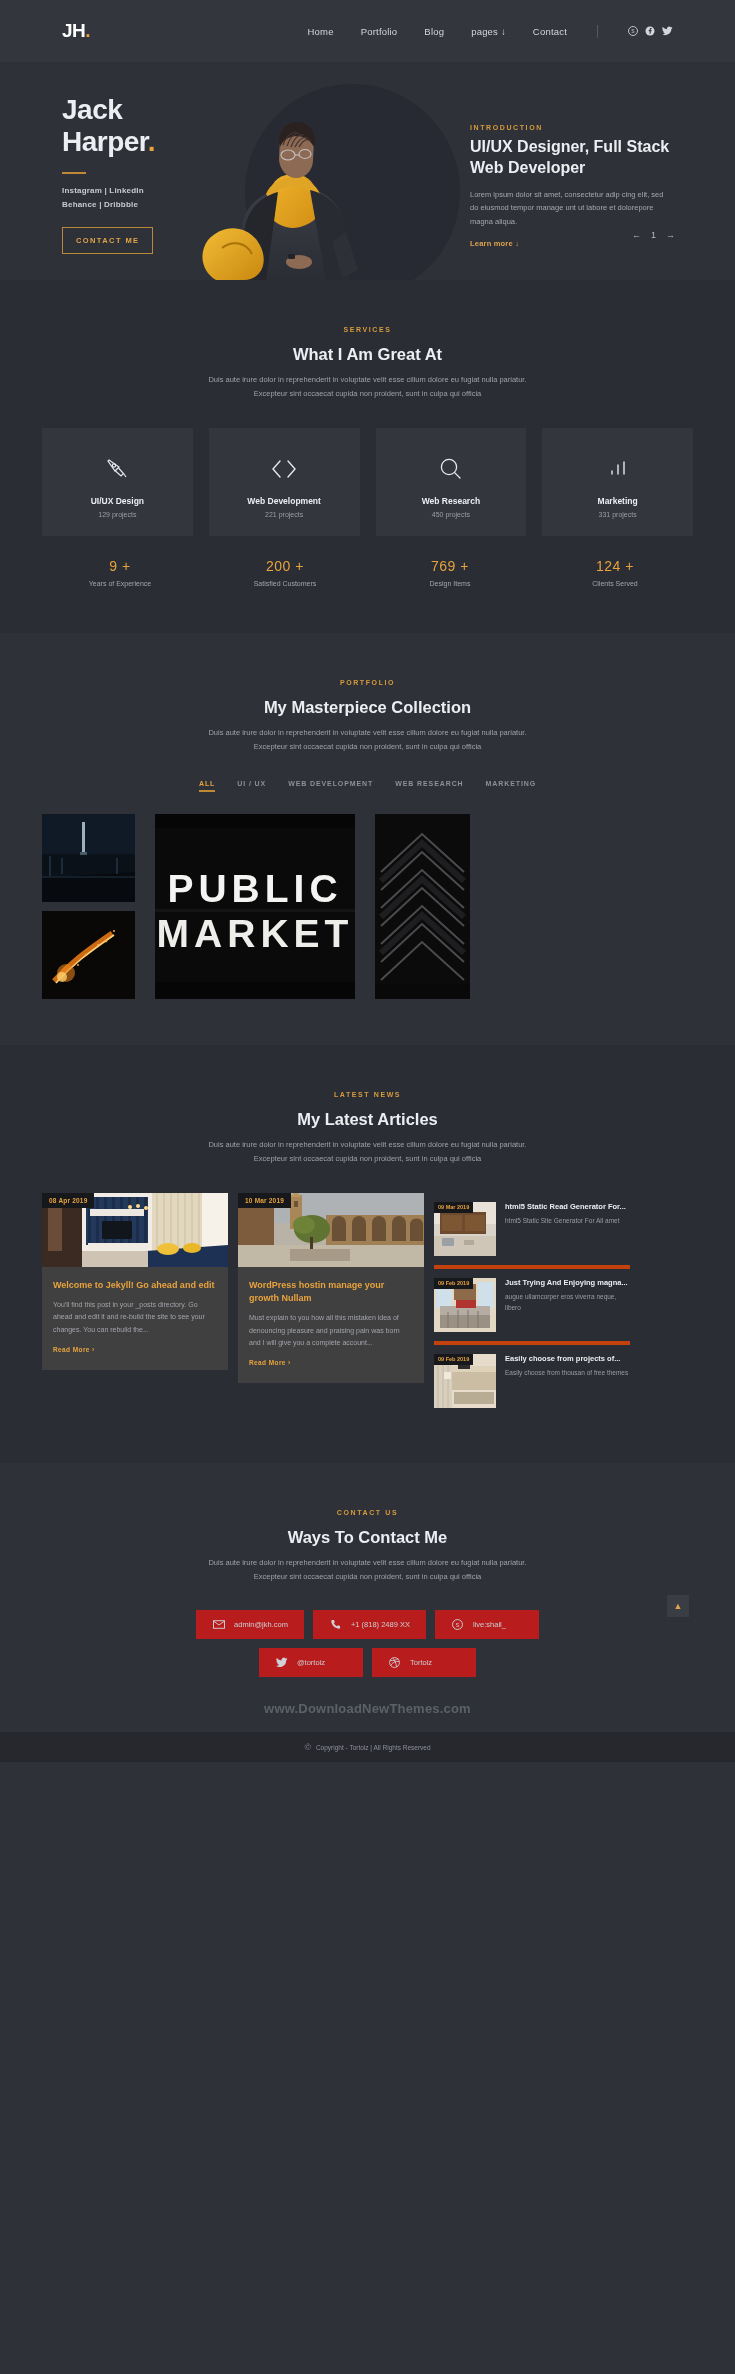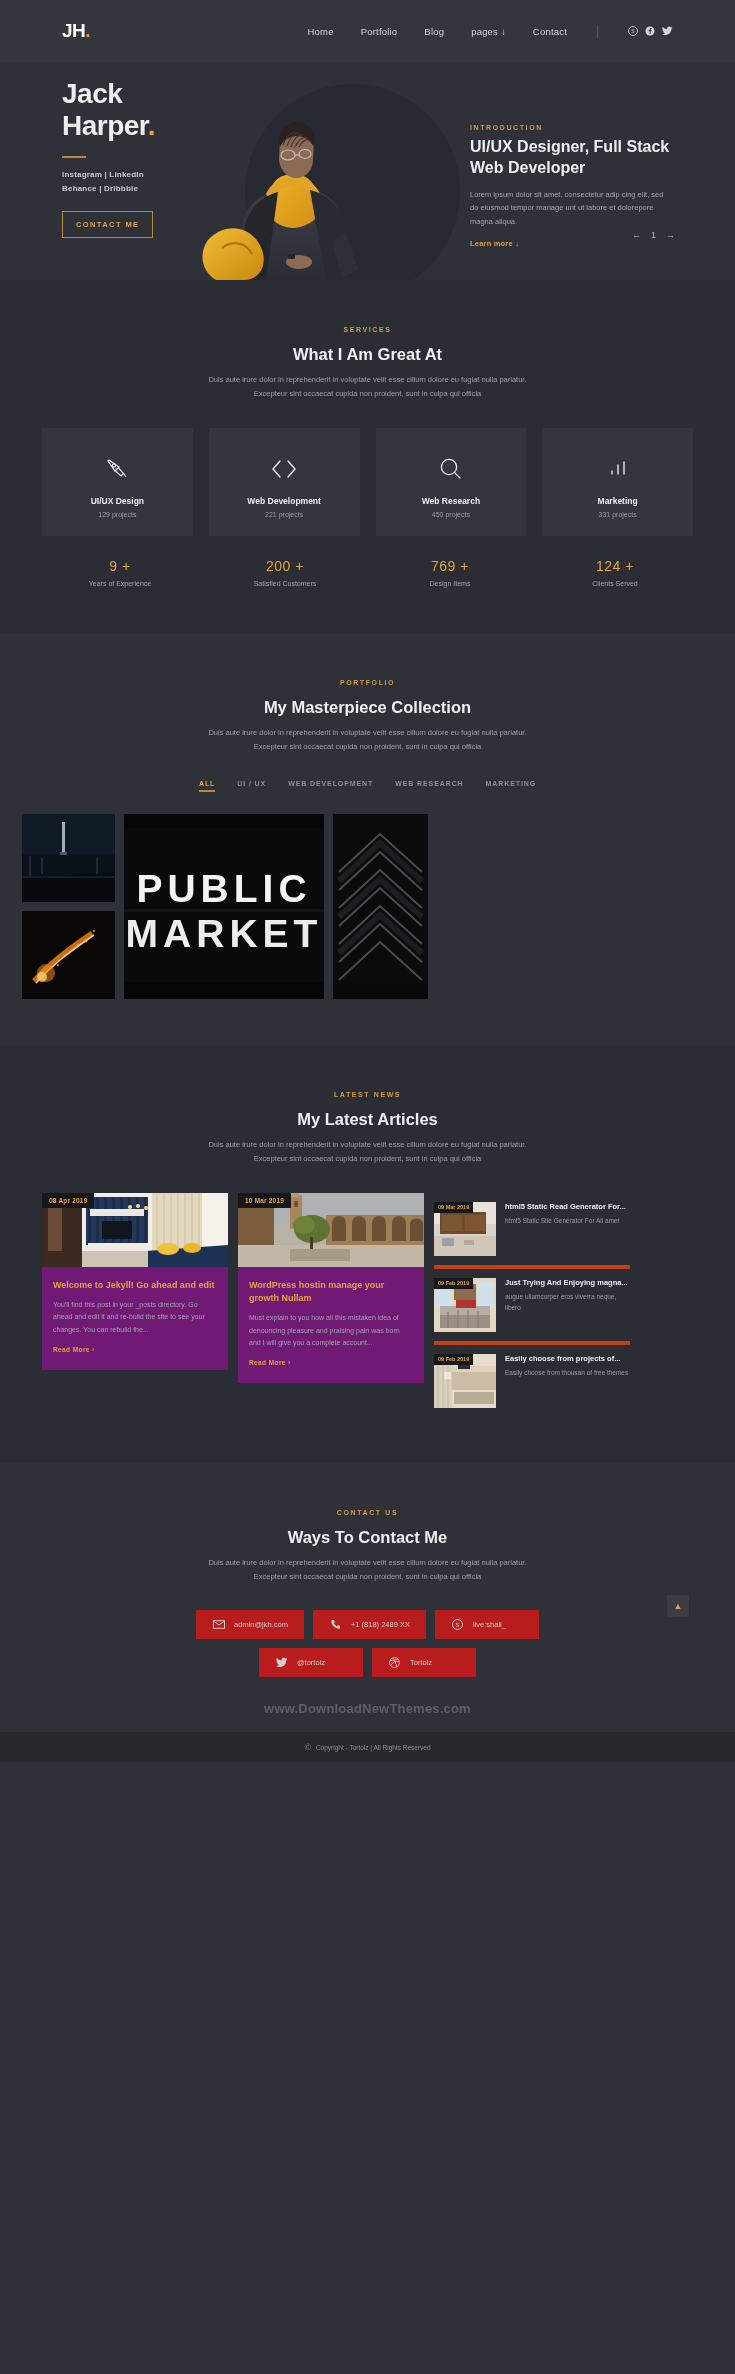--- a/index.html
+++ b/index.html
@@ -31,21 +31,21 @@
   
   .hero {
     position:relative; height:218px; background:#2e3138;
     overflow:hidden;
   }
   .hero-circle {
     position:absolute; left:245px; top:22px;
     width:215px; height:215px; border-radius:50%;
     background:#272a32;
   }
-  .hero-left { position:absolute; left:62px; top:16px; width:190px; }
+  .hero-left { position:absolute; left:62px; top:32px; width:190px; }
   .hero-name {
     font-size:28px; line-height:1.16; font-weight:bold; color:#eceef1;
     letter-spacing:-.5px;
   }
   .hero-name .dot { color:#e8a33d; }
   .hero-rule { width:24px; height:2px; background:#c08a35; margin:13px 0 10px; }
   .hero-socials { font-size:8px; font-weight:bold; color:#c9cbd0; line-height:1.75; letter-spacing:.2px; }
   .btn-contact {
     display:inline-block; margin-top:15px;
     border:1px solid #b9883a; color:#e0a44a;
@@ -108,30 +108,30 @@
   }
   .filter {
     font-size:7px; font-weight:bold; letter-spacing:.9px; color:#8d9097;
     cursor:pointer; padding-bottom:5px; position:relative;
   }
   .filter.active { color:#e8a33d; }
   .filter.active:after {
     content:""; position:absolute; left:0; right:0; bottom:0; height:2px;
     background:#c08a35;
   }
-  .pf-grid { display:flex; gap:9px; padding:0 22px; }
+  .pf-grid { display:flex; gap:20px; padding:0 42px; }
   .pf-col { display:flex; flex-direction:column; gap:9px; }
   .pf-c1 { width:93px; }
   .pf-c2 { width:200px; }
   .pf-c3 { width:95px; }
   .pf-tile { overflow:hidden; position:relative; background:#101216; }
 
   
   .blog-row { display:flex; gap:10px; padding:0 42px; align-items:flex-start; }
-  .blog-card { width:186px; background:#701a75; }
+  .blog-card { width:186px; background:#404040; }
   .blog-thumb { position:relative; height:74px; overflow:hidden; }
   .date-badge {
     position:absolute; left:0; top:0; background:#17181c; color:#e8a33d;
     font-size:6.5px; font-weight:bold; padding:4px 7px; z-index:2;
     letter-spacing:.2px;
   }
   .blog-body { padding:12px 11px 14px; }
   .blog-title {
     font-size:9px; font-weight:bold; color:#e8a33d; line-height:1.45;
   }

